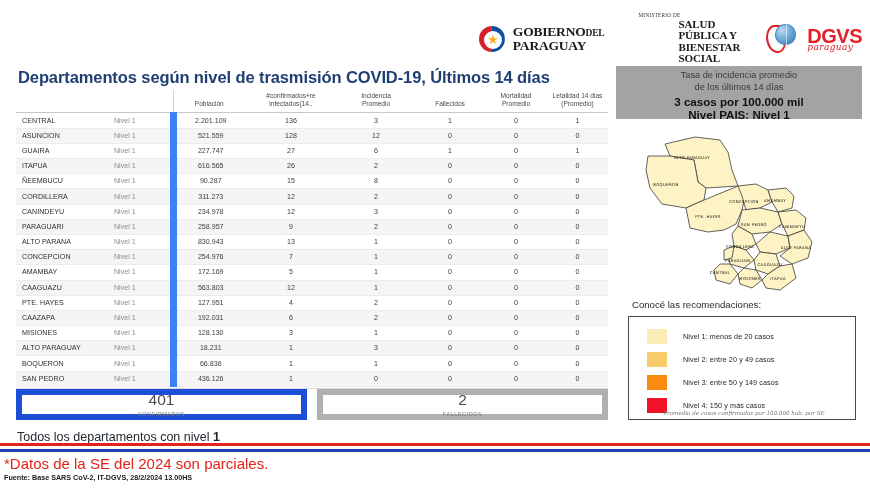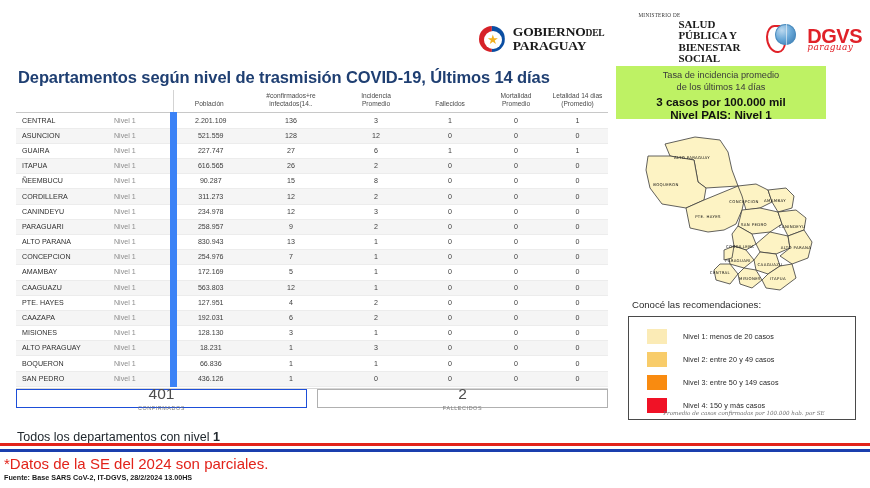--- a/index.html
+++ b/index.html
@@ -91,36 +91,36 @@
   table.dept td.sep { border-left: 7px solid #3b82f6; }
   table.dept tbody tr:nth-child(even) { background: #f5f5f5; }
   col.c-dept { width: 95px; } col.c-niv { width: 62px; }
   col.c-pob { width: 72px; } col.c-conf { width: 92px; }
   col.c-inc { width: 78px; } col.c-fall { width: 70px; }
   col.c-mort { width: 62px; } col.c-let { width: 61px; }
   .tbl-bottom-line { height: 1px; background: #d6d6d6; margin-top: 1px; }
 
   
   .cards { position: absolute; left: 16px; top: 389px; width: 592px; display: flex; gap: 10px; }
-  .card { flex: 1; border: 1px solid #1d4ed8; height: 19px;
+  .card { flex: 1; border: 6px solid #1d4ed8; height: 31px;
           display: flex; flex-direction: column; align-items: center; justify-content: center; }
   .card.grey { border-color: #b0b0b0; }
   .card .num { font-size: 15.5px; color: #4d4d4d; font-weight: normal; line-height: 1; }
   .card .lbl { font-size: 5.4px; color: #7a7a7a; letter-spacing: .6px; margin-top: 3px; }
 
   .all-depts {
     position: absolute; left: 17px; top: 430px;
     font-size: 12.5px; color: #22292f;
   }
   .all-depts b { font-weight: bold; }
 
   
   .rate-box {
-    position: absolute; left: 616px; top: 66px; width: 210px; height: 53px;
-    background: #bef264; text-align: center; padding-top: 4px;
+    position: absolute; left: 616px; top: 66px; width: 246px; height: 53px;
+    background: #a3a3a3; text-align: center; padding-top: 4px;
   }
   .rate-box .r1 { font-size: 9.2px; color: #3a3a3a; line-height: 1.25; }
   .rate-box .r2 { font-size: 11.6px; font-weight: bold; color: #111; margin-top: 2px; }
   .rate-box .r3 { font-size: 11.6px; font-weight: bold; color: #111; }
 
   .map-box { position: absolute; left: 620px; top: 126px; width: 242px; height: 172px; }
   .map-box svg { width: 100%; height: 100%; display: block; }
   .map-label { font-family: "DejaVu Sans", sans-serif; font-size: 3.9px; fill: #111; letter-spacing: .35px; }
 
   .reco {

